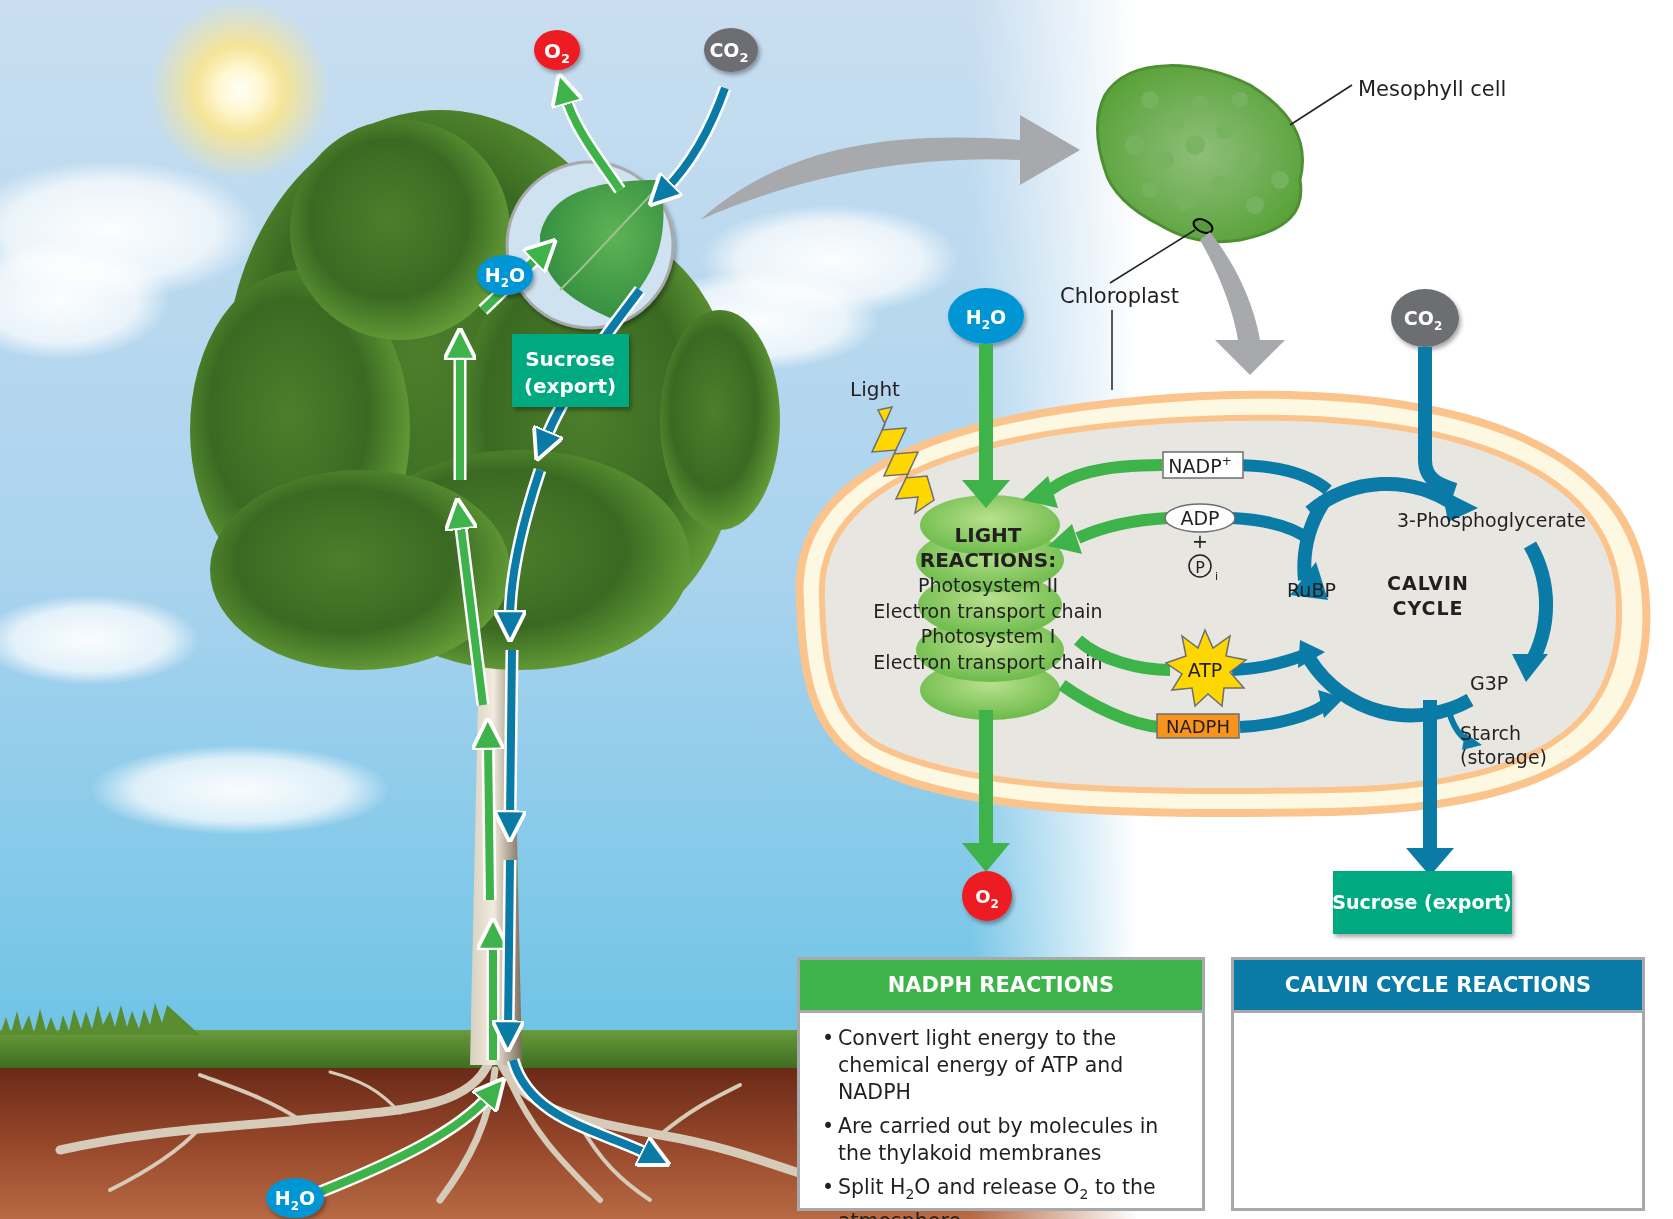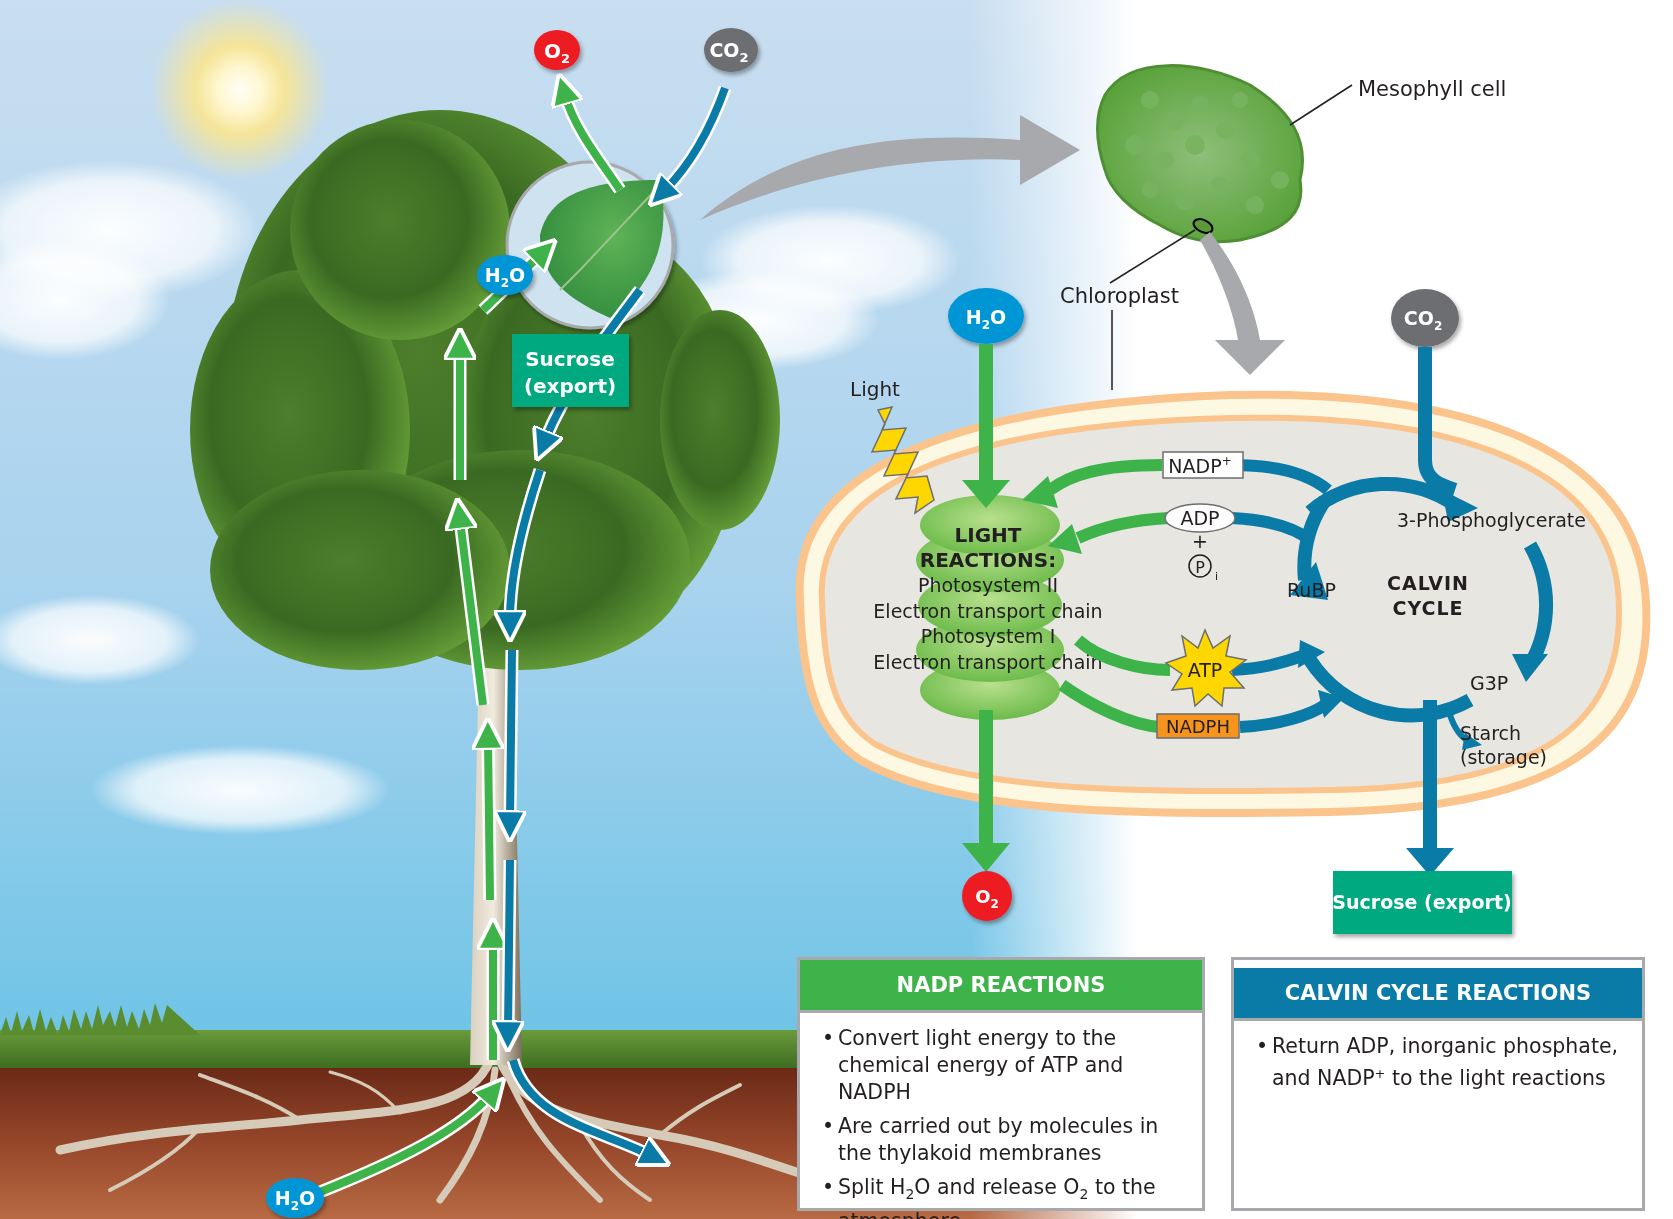--- a/index.html
+++ b/index.html
@@ -336,26 +336,25 @@
     <text x="1205" y="677" text-anchor="middle" font-size="19" fill="#231f20">ATP</text>
   </g>
   <g>
     <rect x="1157" y="714" width="82" height="24" fill="#f7941d" stroke="#6d6e71" stroke-width="1.5"></rect>
     <text x="1198" y="733" text-anchor="middle" font-size="18" fill="#231f20">NADPH</text>
   </g>
 </svg>
 
 
 <div class="box" style="left:797px;top:957px;width:408px;height:254px;">
-  <div class="box-head" style="background:#3db34a;">NADP REACTIONS</div>
+  <div class="box-head" style="background:#3db34a;">NADPH REACTIONS</div>
   <ul>
         <li><span class="dot">•</span>Convert light energy to the chemical energy of ATP and NADPH</li>
         <li><span class="dot">•</span>Are carried out by molecules in the thylakoid membranes</li>
         <li><span class="dot">•</span>Split H<span class="sub">2</span>O and release O<span class="sub">2</span> to the atmosphere</li>
       </ul>
 </div>
 <div class="box" style="left:1231px;top:957px;width:414px;height:254px;">
-  <div class="box-head" style="background:#0a7aa6;margin-top:8px;">CALVIN CYCLE REACTIONS</div>
+  <div class="box-head" style="background:#0a7aa6;">CALVIN CYCLE REACTIONS</div>
   <ul>
-        <li><span class="dot">•</span>Return ADP, inorganic phosphate, and NADP<span class="sup">+</span> to the light reactions</li>
       </ul>
 </div>
 </div>
 
 </body></html>

